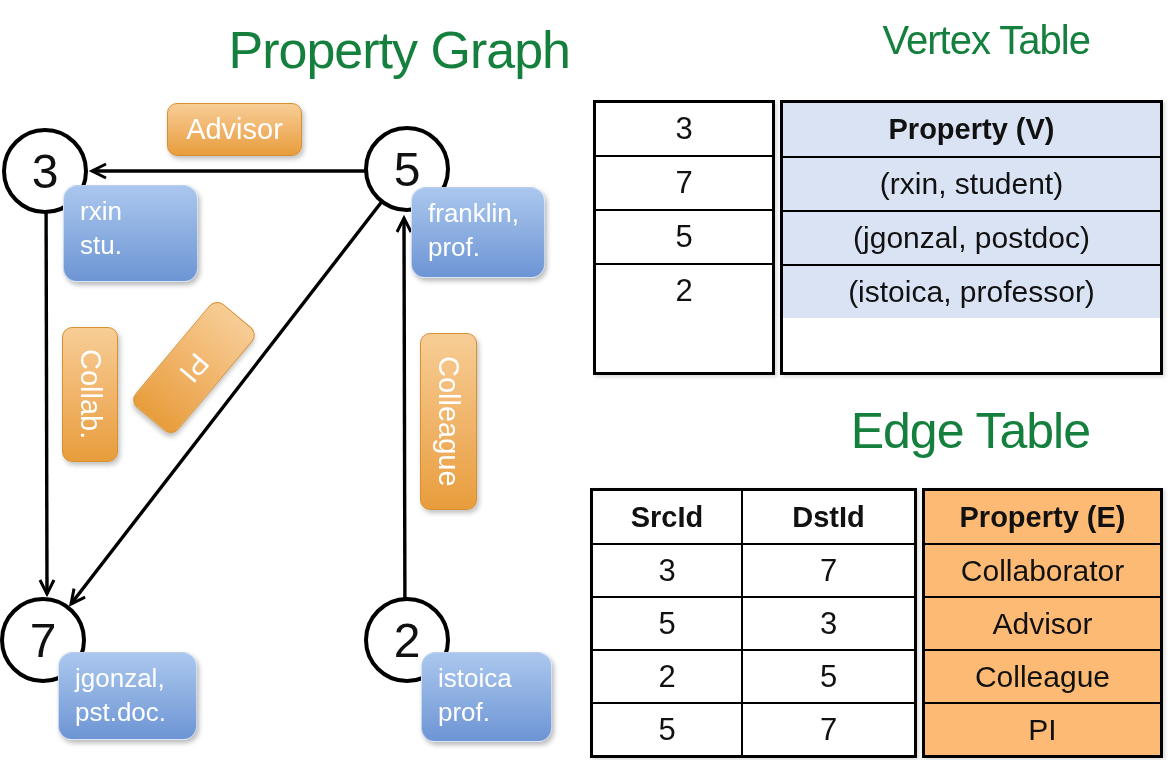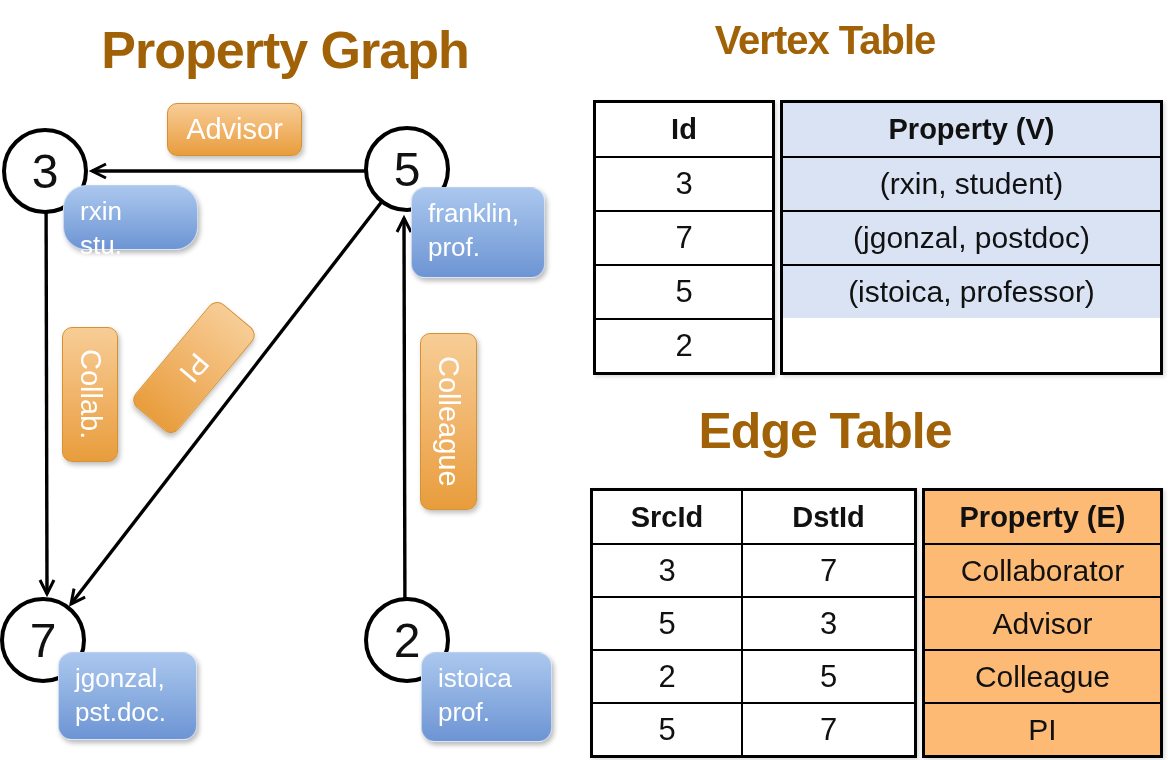--- a/index.html
+++ b/index.html
@@ -1,22 +1,22 @@
 <!DOCTYPE html>
 <html><head>
 <meta charset="utf-8">
 <style>
   html,body{margin:0;padding:0;background:#ffffff;}
   #canvas{
     position:relative;width:1170px;height:760px;background:#ffffff;overflow:hidden;
     font-family:"Liberation Sans", sans-serif;color:#111;
   }
   .title{
-    position:absolute;text-align:center;font-weight:700;letter-spacing:-1px;
-    font-size:52px;color:#a16207;white-space:nowrap;
+    position:absolute;text-align:right;font-weight:400;letter-spacing:-1px;
+    font-size:52px;color:#15803d;white-space:nowrap;
   }
   
   #edges{position:absolute;left:0;top:0;z-index:1;}
   .node{
     position:absolute;width:86px;height:86px;border-radius:50%;
     background:#fff;border:4px solid #000;box-sizing:border-box;
     display:flex;align-items:center;justify-content:center;
     font-size:48px;font-weight:300;z-index:2;
   }
   .propbox{
@@ -80,38 +80,35 @@
   <div class="node" style="left:364px;top:126px;">
     <span>5</span>
   </div>
   <div class="node" style="left:0px;top:597px;">
     <span>7</span>
   </div>
   <div class="node" style="left:364px;top:597px;">
     <span>2</span>
   </div>
 
-  <div class="propbox" style="left:63px;top:185px;width:135px;height:65px;border-radius:23px;">rxin
+  <div class="propbox" style="left:63px;top:185px;width:135px;height:97px;">rxin
 stu.</div>
   <div class="propbox" style="left:411px;top:187px;width:134px;height:91px;">franklin,
 prof.</div>
   <div class="propbox" style="left:58px;top:652px;width:139px;height:88px;">jgonzal,
 pst.doc.</div>
   <div class="propbox" style="left:421px;top:652px;width:131px;height:90px;">istoica
 prof.</div>
 
   <div class="edgelabel" style="left:167px;top:103px;width:135px;height:53px;">Advisor</div>
   <div class="edgelabel vtext" style="left:62px;top:327px;width:56px;height:135px;">Collab.</div>
   <div class="edgelabel vtext" style="left:166px;top:300px;width:56px;height:135px;transform:rotate(40deg);">PI</div>
   <div class="edgelabel vtext" style="left:420px;top:333px;width:57px;height:177px;">Colleague</div>
 
   <div class="tbl" style="left:593px;top:100px;width:182px;height:275px;">
-    <div class="row" style="height:55px;">
-        <div class="cell hdr" style="width:100%;">Id</div>
-      </div>
     <div class="row" style="height:54px;">
         <div class="cell" style="width:100%;">3</div>
       </div>
     <div class="row" style="height:54px;">
         <div class="cell" style="width:100%;">7</div>
       </div>
     <div class="row" style="height:54px;">
         <div class="cell" style="width:100%;">5</div>
       </div>
     <div class="row" style="height:52px;">

